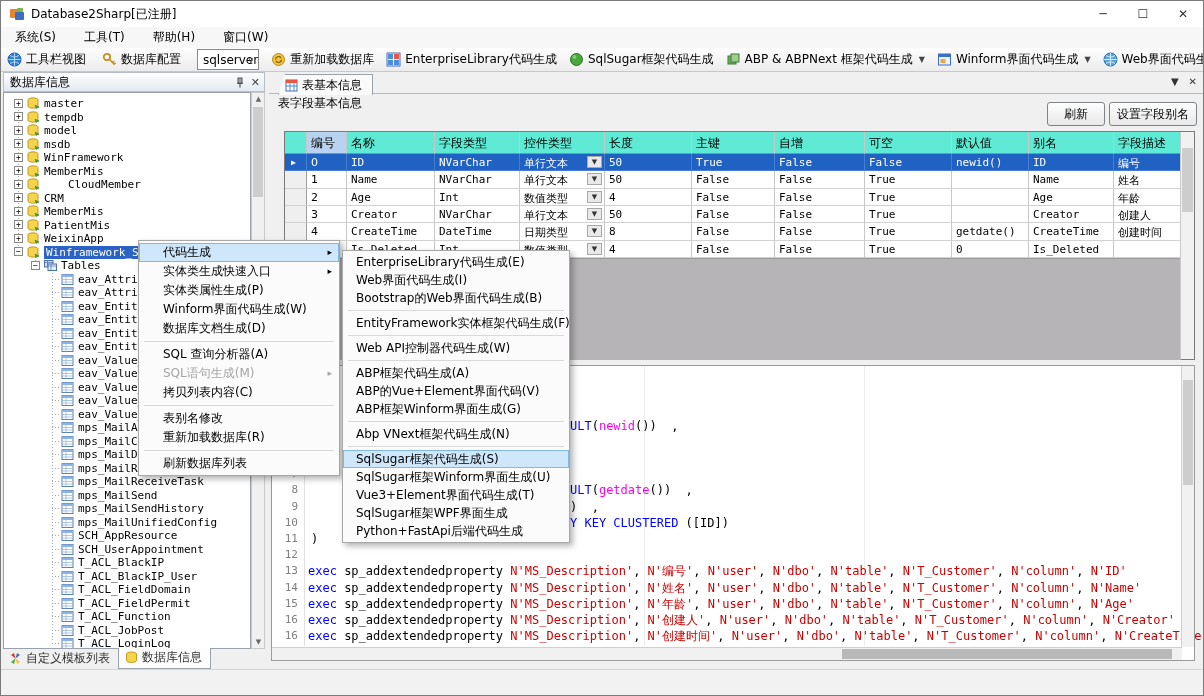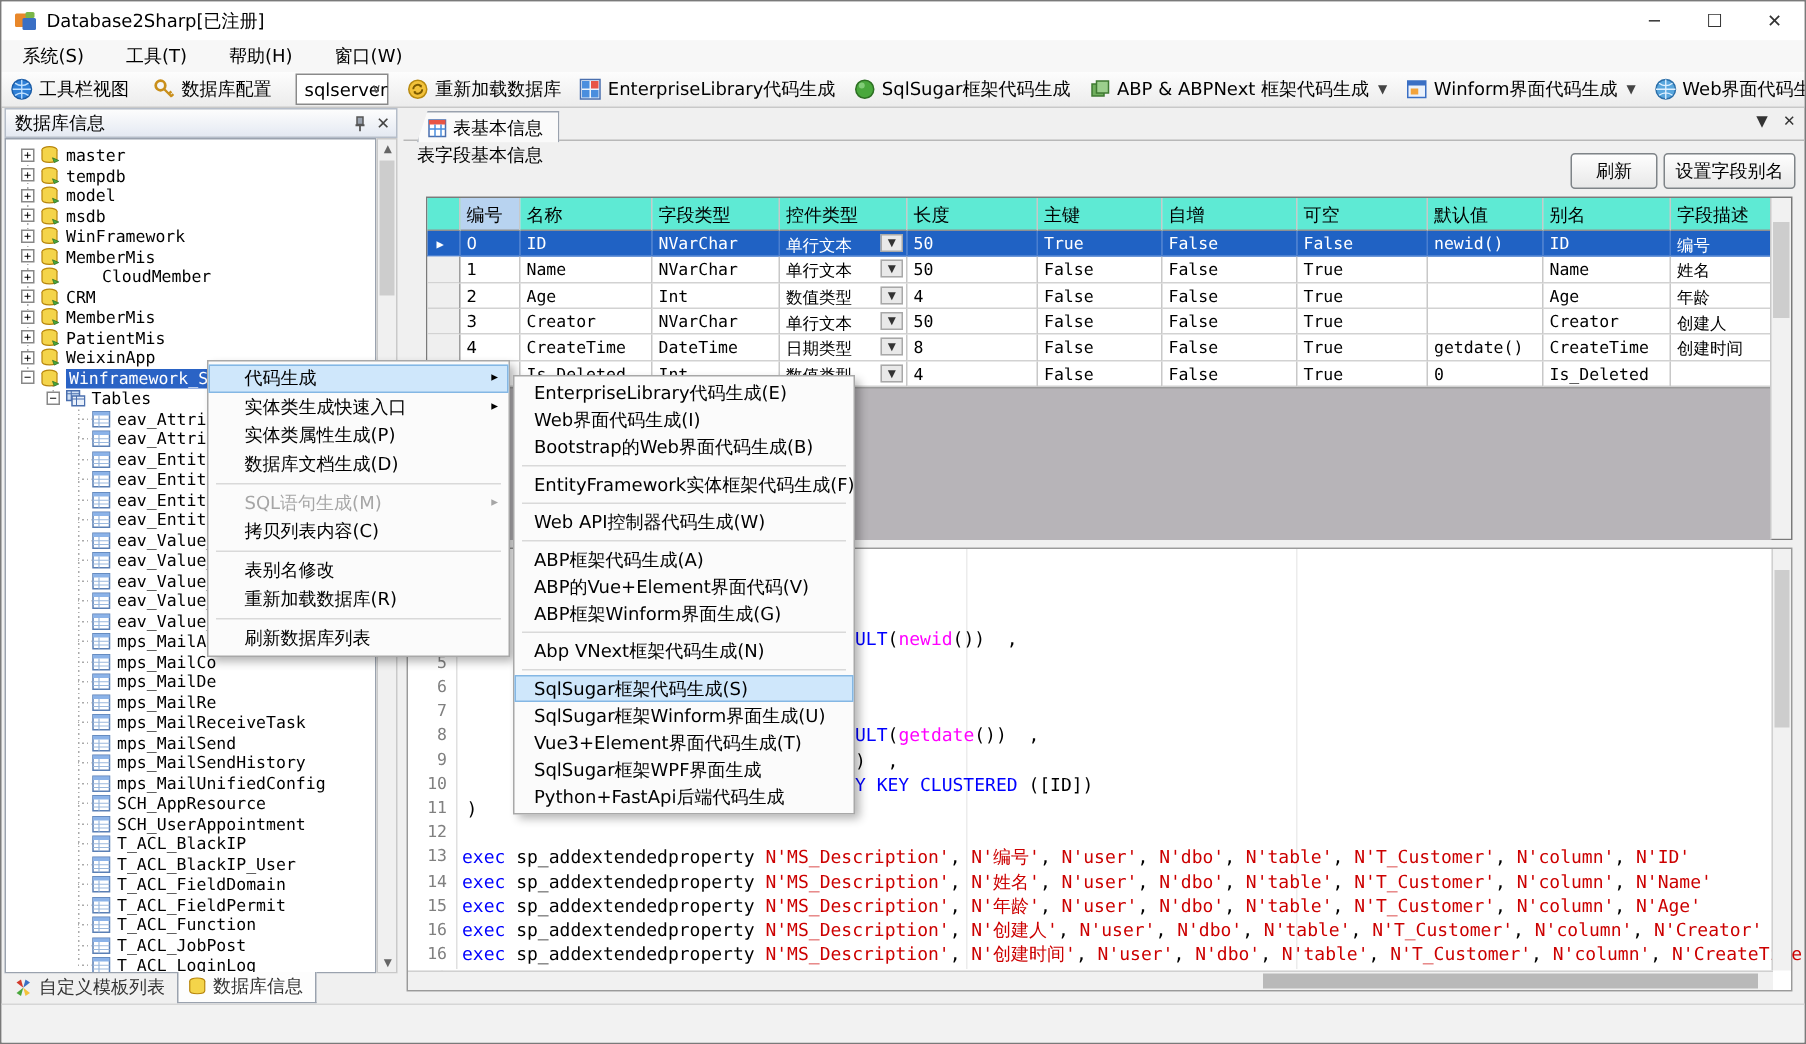--- a/index.html
+++ b/index.html
@@ -880,22 +880,24 @@
       </div>
     <div id="ed-hscroll">
         <div class="thumb"></div>
       </div>
   </div>
 
   <div id="ctxmenu" class="menu">
       <div class="mitem hl"><span>代码生成</span><span class="arrow">▸</span></div>
       <div class="mitem"><span>实体类生成快速入口</span><span class="arrow">▸</span></div>
       <div class="mitem"><span>实体类属性生成(P)</span></div>
+      <div class="mitem"><span>Winform界面代码生成(W)</span></div>
       <div class="mitem"><span>数据库文档生成(D)</span></div>
       <div class="msep"></div>
+      <div class="mitem"><span>SQL 查询分析器(A)</span></div>
       <div class="mitem dis"><span>SQL语句生成(M)</span><span class="arrow">▸</span></div>
       <div class="mitem"><span>拷贝列表内容(C)</span></div>
       <div class="msep"></div>
       <div class="mitem"><span>表别名修改</span></div>
       <div class="mitem"><span>重新加载数据库(R)</span></div>
       <div class="msep"></div>
       <div class="mitem"><span>刷新数据库列表</span></div>
     </div>
   <div id="ctxsubmenu" class="menu">
       <div class="mitem"><span>EnterpriseLibrary代码生成(E)</span></div>

